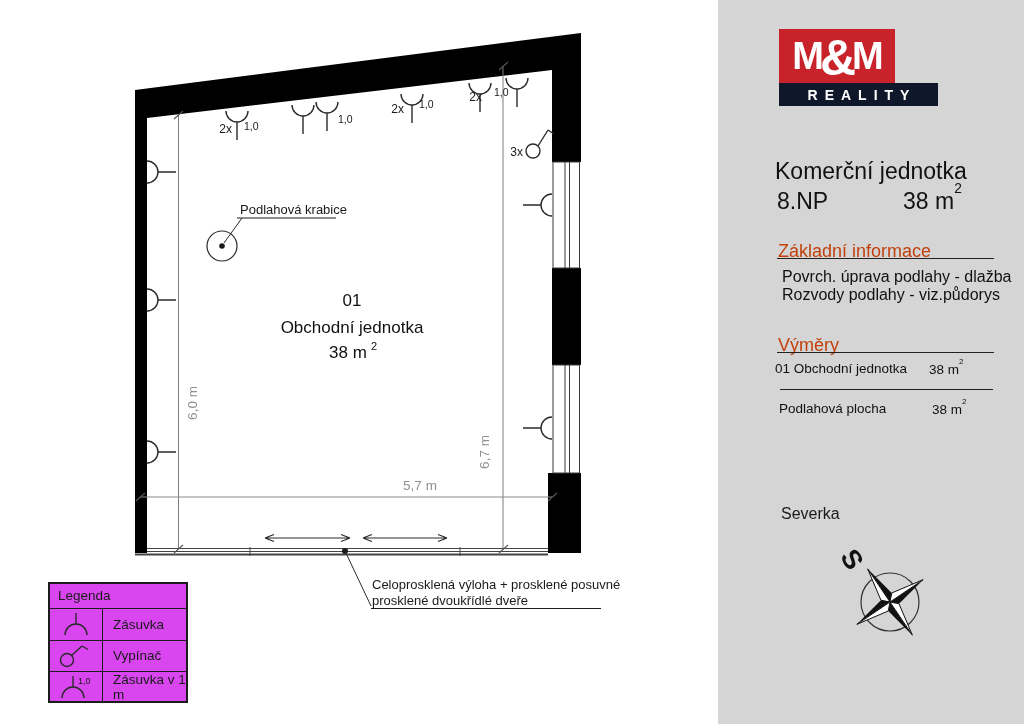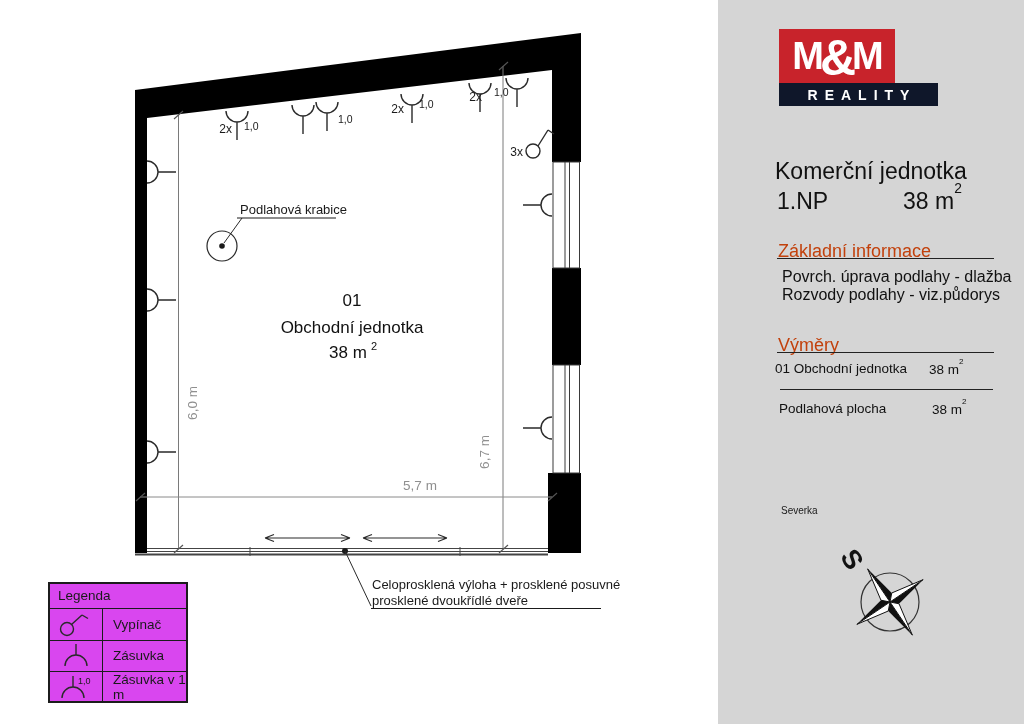--- a/index.html
+++ b/index.html
@@ -29,21 +29,21 @@
               letter-spacing:7px;text-indent:7px;}
   #sb-title{position:absolute;left:57px;top:158px;font-size:23px;color:#111;}
   #sb-floorrow{position:absolute;left:59px;top:188px;width:250px;font-size:23px;color:#111;}
   #sb-floorrow .val{position:absolute;left:126px;top:0;}
   sup.s2{font-size:60%;position:relative;top:-0.5em;}
   .sb-h{position:absolute;left:60px;font-size:18px;color:#c2410c;}
   .sb-line{position:absolute;left:59px;width:217px;border-top:1.5px solid #222;}
   .sb-item{position:absolute;left:64px;font-size:16px;color:#111;}
   .sb-row{position:absolute;left:57px;width:216px;font-size:13.5px;color:#111;}
   .sb-row .v{position:absolute;left:154px;top:0;}
-  #severka{position:absolute;left:63px;top:505px;font-size:10px;}
+  #severka{position:absolute;left:63px;top:505px;font-size:16px;}
   #compass{position:absolute;left:100px;top:530px;}
   #compass .letter{font-size:27px;font-weight:600;}
 </style>
 </head>
 <body>
 
 <div id="app">
 
   <svg id="plan" width="718" height="724" viewBox="0 0 718 724">
     <defs>
@@ -156,47 +156,47 @@
       <circle cx="345" cy="551" r="3" fill="#1a1a1a"></circle>
       <line x1="345" y1="551" x2="371" y2="606" stroke="#2a2a2a" stroke-width="1"></line>
       <text x="372" y="589" font-size="13" fill="#1a1a1a">Celoprosklená výloha + prosklené posuvné</text>
       <text x="372" y="605" font-size="13" fill="#1a1a1a">prosklené dvoukřídlé dveře</text>
       <line x1="371" y1="608.5" x2="601" y2="608.5" stroke="#1a1a1a" stroke-width="1"></line>
     </g>
   </svg>
 
   <div id="legend">
     <div class="hdr">Legenda</div>
+    <div class="row">
+      <div class="sym">
+        <svg width="50" height="29" viewBox="0 0 50 29">
+          <g stroke="#2a2a2a" stroke-width="1.4" fill="none">
+            <line x1="25" y1="3" x2="25" y2="14"></line>
+            <path d="M 14,25 A 11 11 0 0 1 36,25"></path>
+          </g>
+        </svg>
+      </div>
+      <div class="lbl">Zásuvka</div>
+    </div>
     <div class="row">
       <div class="sym">
         <svg width="50" height="29" viewBox="0 0 50 29">
           <g stroke="#2a2a2a" stroke-width="1.4" fill="none">
             <circle cx="16" cy="19" r="6.5"></circle>
             <line x1="20.5" y1="14.5" x2="31" y2="5"></line>
             <line x1="31" y1="5" x2="37" y2="8.5"></line>
           </g>
         </svg>
       </div>
       <div class="lbl">Vypínač</div>
     </div>
     <div class="row">
       <div class="sym">
         <svg width="50" height="29" viewBox="0 0 50 29">
           <g stroke="#2a2a2a" stroke-width="1.4" fill="none">
-            <line x1="25" y1="3" x2="25" y2="14"></line>
-            <path d="M 14,25 A 11 11 0 0 1 36,25"></path>
-          </g>
-        </svg>
-      </div>
-      <div class="lbl">Zásuvka</div>
-    </div>
-    <div class="row">
-      <div class="sym">
-        <svg width="50" height="29" viewBox="0 0 50 29">
-          <g stroke="#2a2a2a" stroke-width="1.4" fill="none">
             <line x1="22" y1="3" x2="22" y2="14"></line>
             <path d="M 11,25 A 11 11 0 0 1 33,25"></path>
           </g>
           <text x="27" y="11" font-size="9" fill="#1a1a1a">1,0</text>
         </svg>
       </div>
       <div class="lbl">Zásuvka v 1 m</div>
     </div>
   </div>
 
@@ -205,21 +205,21 @@
       <div class="red">
           <span>M</span>
           <span class="amp">&amp;</span>
           <span>M</span>
         </div>
       <div class="blue">REALITY</div>
     </div>
 
     <div id="sb-title">Komerční jednotka</div>
     <div id="sb-floorrow">
-      <span>1.NP</span>
+      <span>8.NP</span>
       <span class="val"><span>38 m</span><sup class="s2">2</sup></span>
     </div>
 
     <div class="sb-h" style="top:241px">Základní informace</div>
     <div class="sb-line" style="top:258px"></div>
     <div class="sb-item" style="top:268px">Povrch. úprava podlahy - dlažba</div>
     <div class="sb-item" style="top:286px">Rozvody podlahy - viz.půdorys</div>
 
     <div class="sb-h" style="top:335px">Výměry</div>
     <div class="sb-line" style="top:352px"></div>

